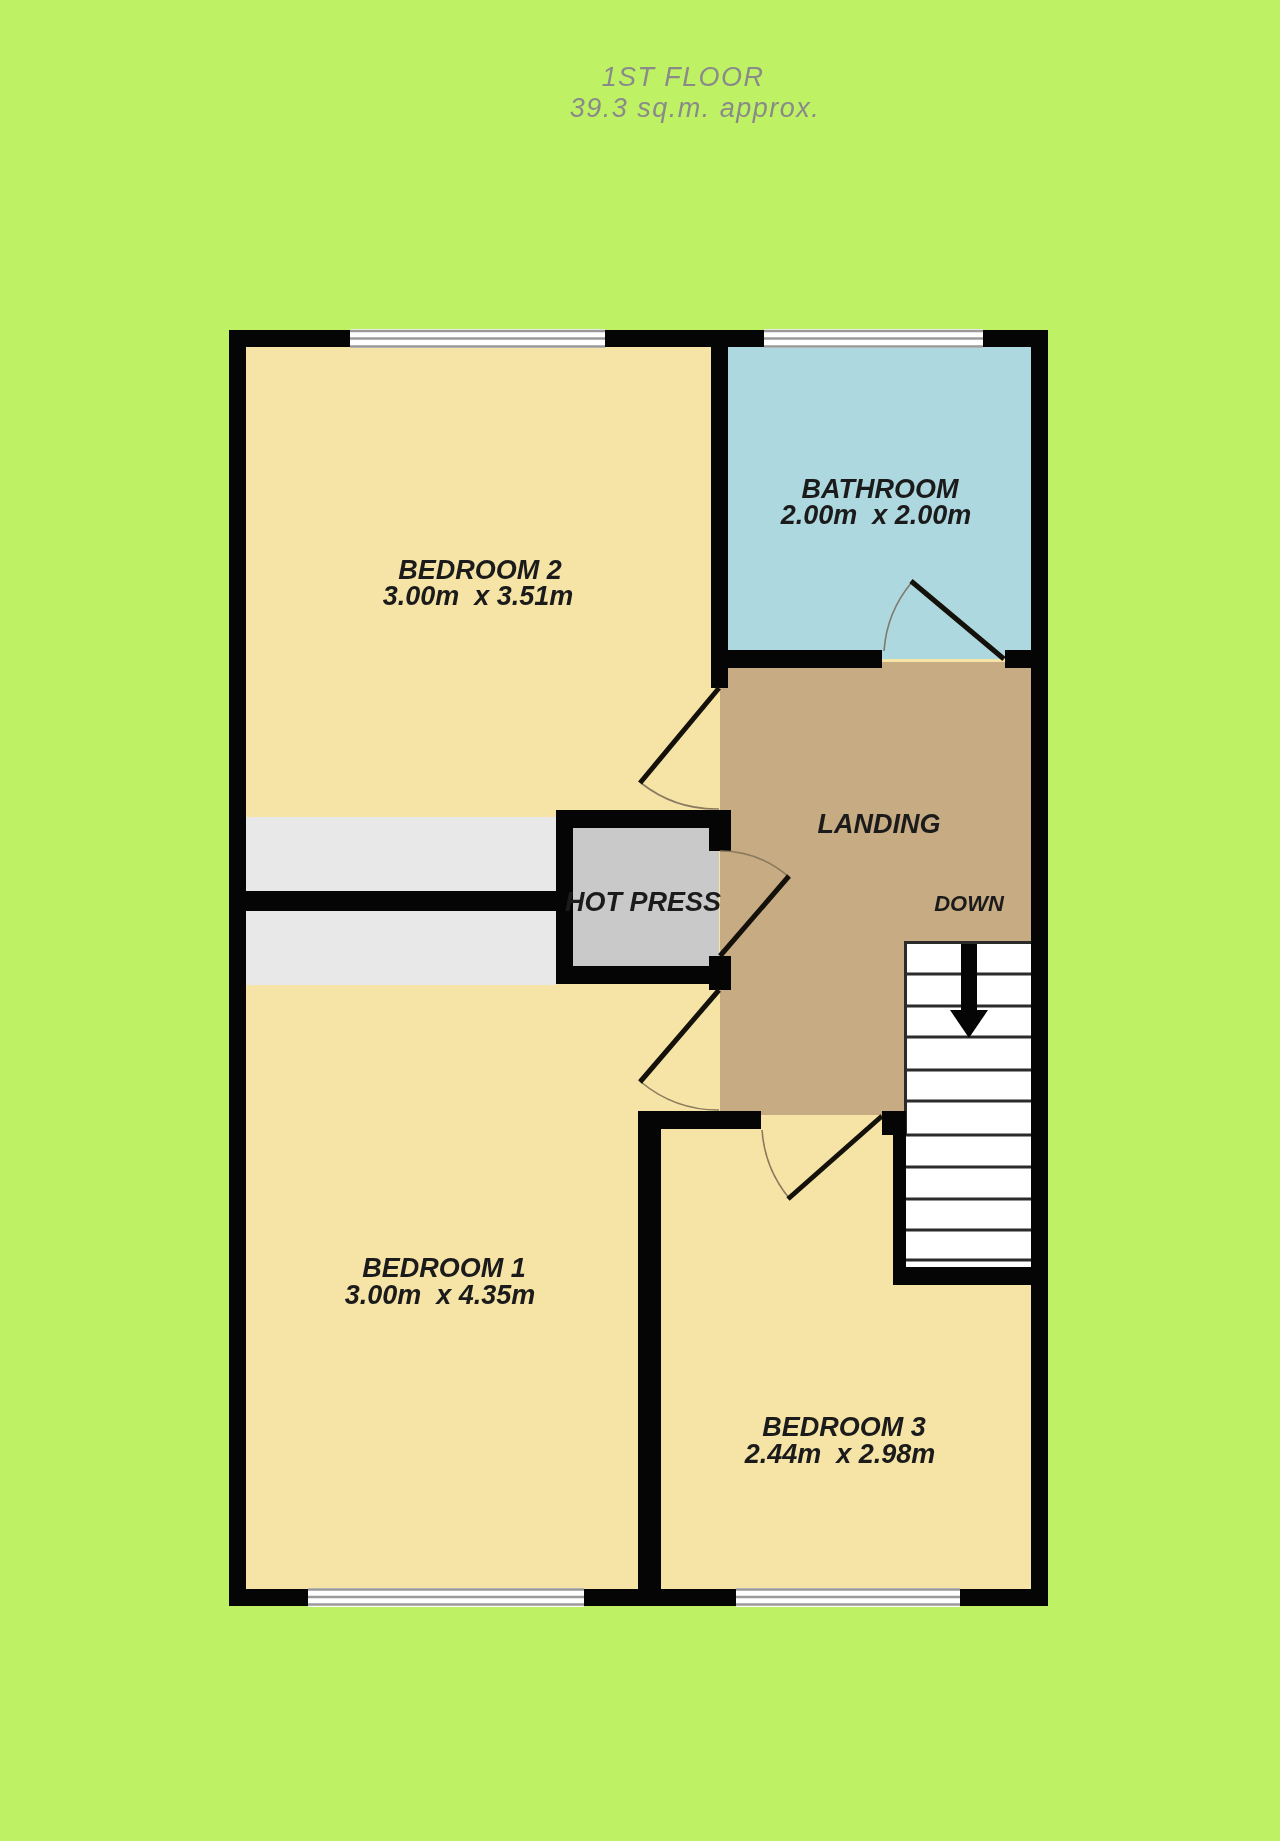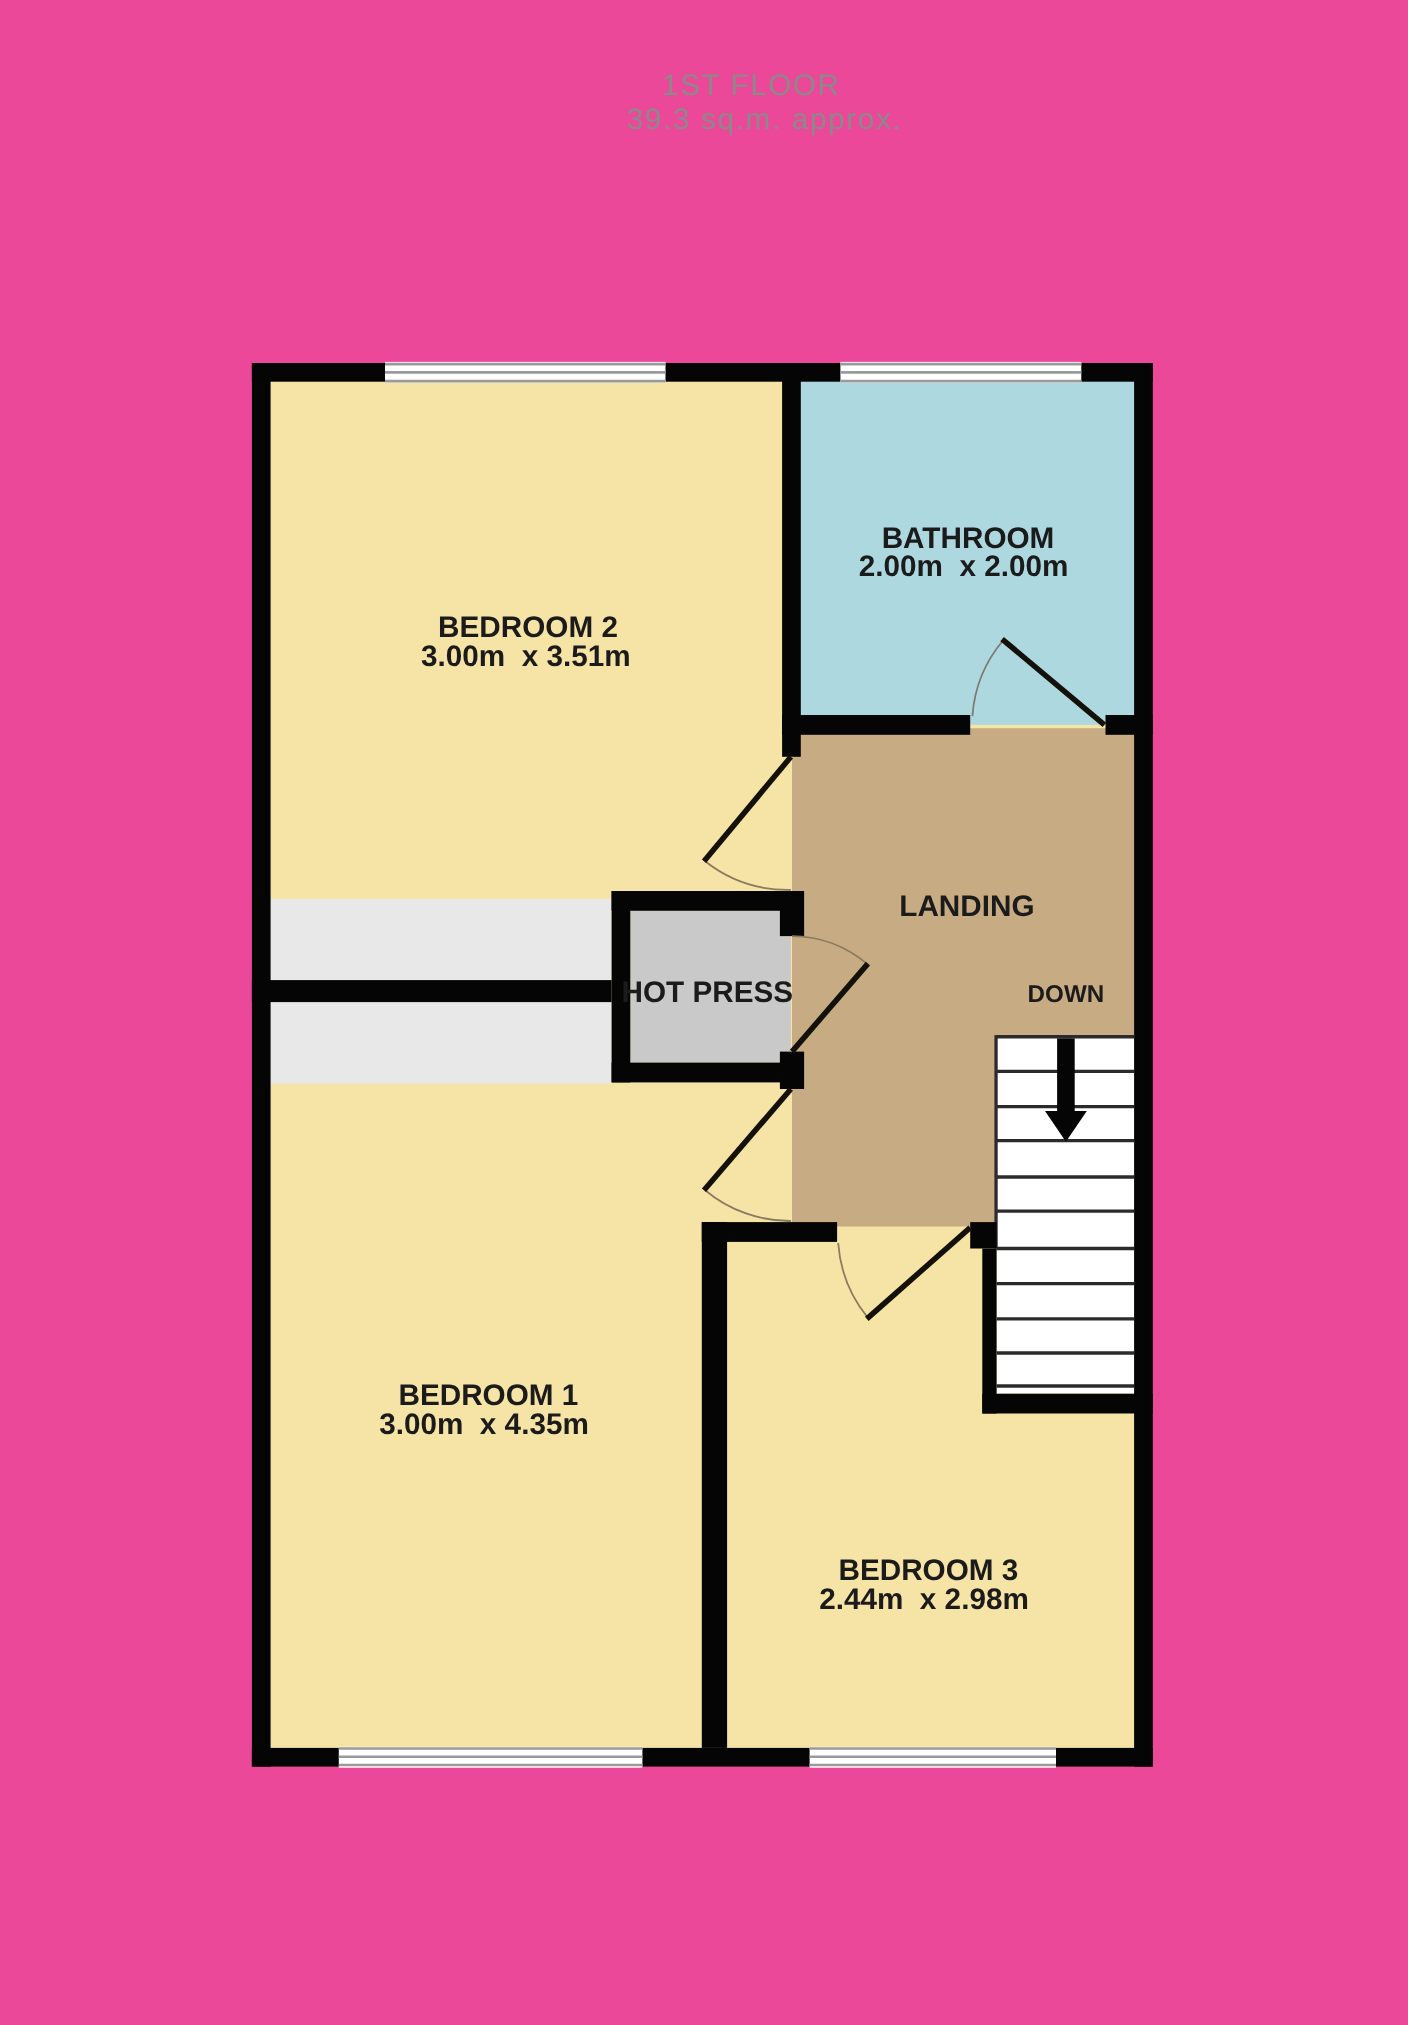--- a/index.html
+++ b/index.html
@@ -1,17 +1,17 @@
 <!DOCTYPE html>
 <html><head>
 <meta charset="utf-8">
 <style>
   html,body{margin:0;padding:0;background:#ffffff;}
-  .page{position:relative;width:1280px;height:1841px;background:#ec4899;overflow:hidden;
-        font-family:"Liberation Sans", sans-serif;}
+  .page{position:relative;width:1280px;height:1841px;background:#bef264;overflow:hidden;
+        font-family:"Liberation Sans", sans-serif;font-style:italic;}
   svg{position:absolute;left:0;top:0;}
   text{font-family:"Liberation Sans", sans-serif;}
 </style>
 </head>
 <body>
 <div class="page">
 <svg width="1280" height="1841" viewBox="0 0 1280 1841">
 
   <text x="683" y="86" font-size="27" fill="#8a8a8a" text-anchor="middle" letter-spacing="1.4">1ST FLOOR</text>
 

